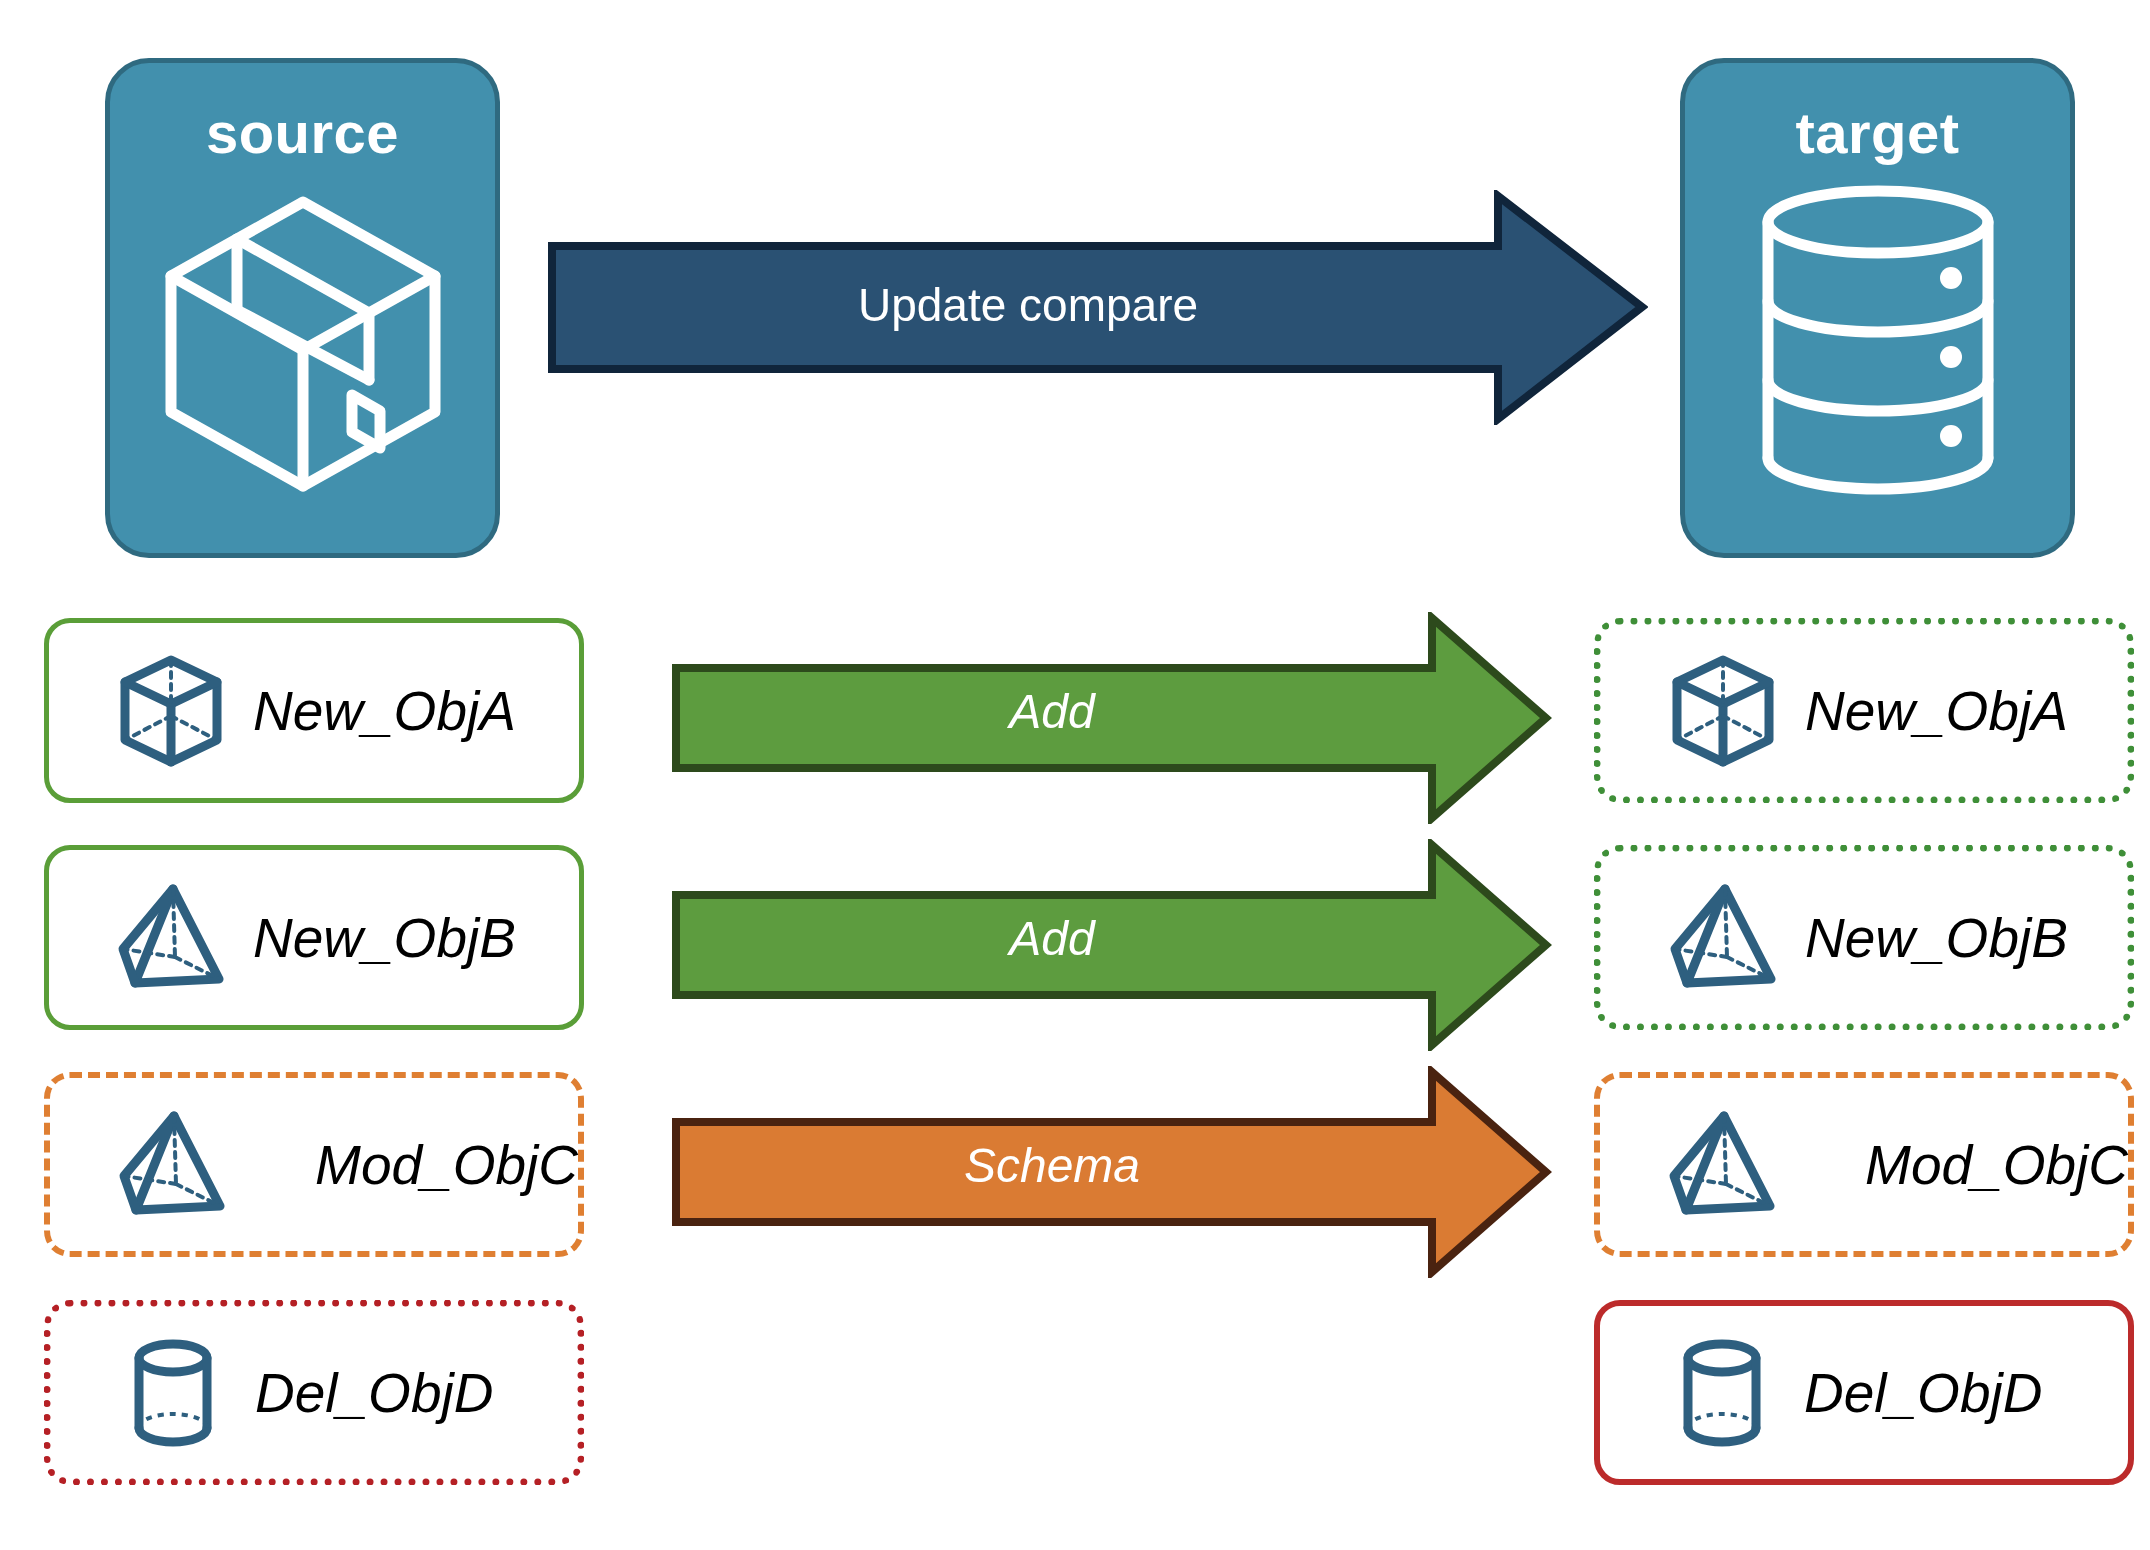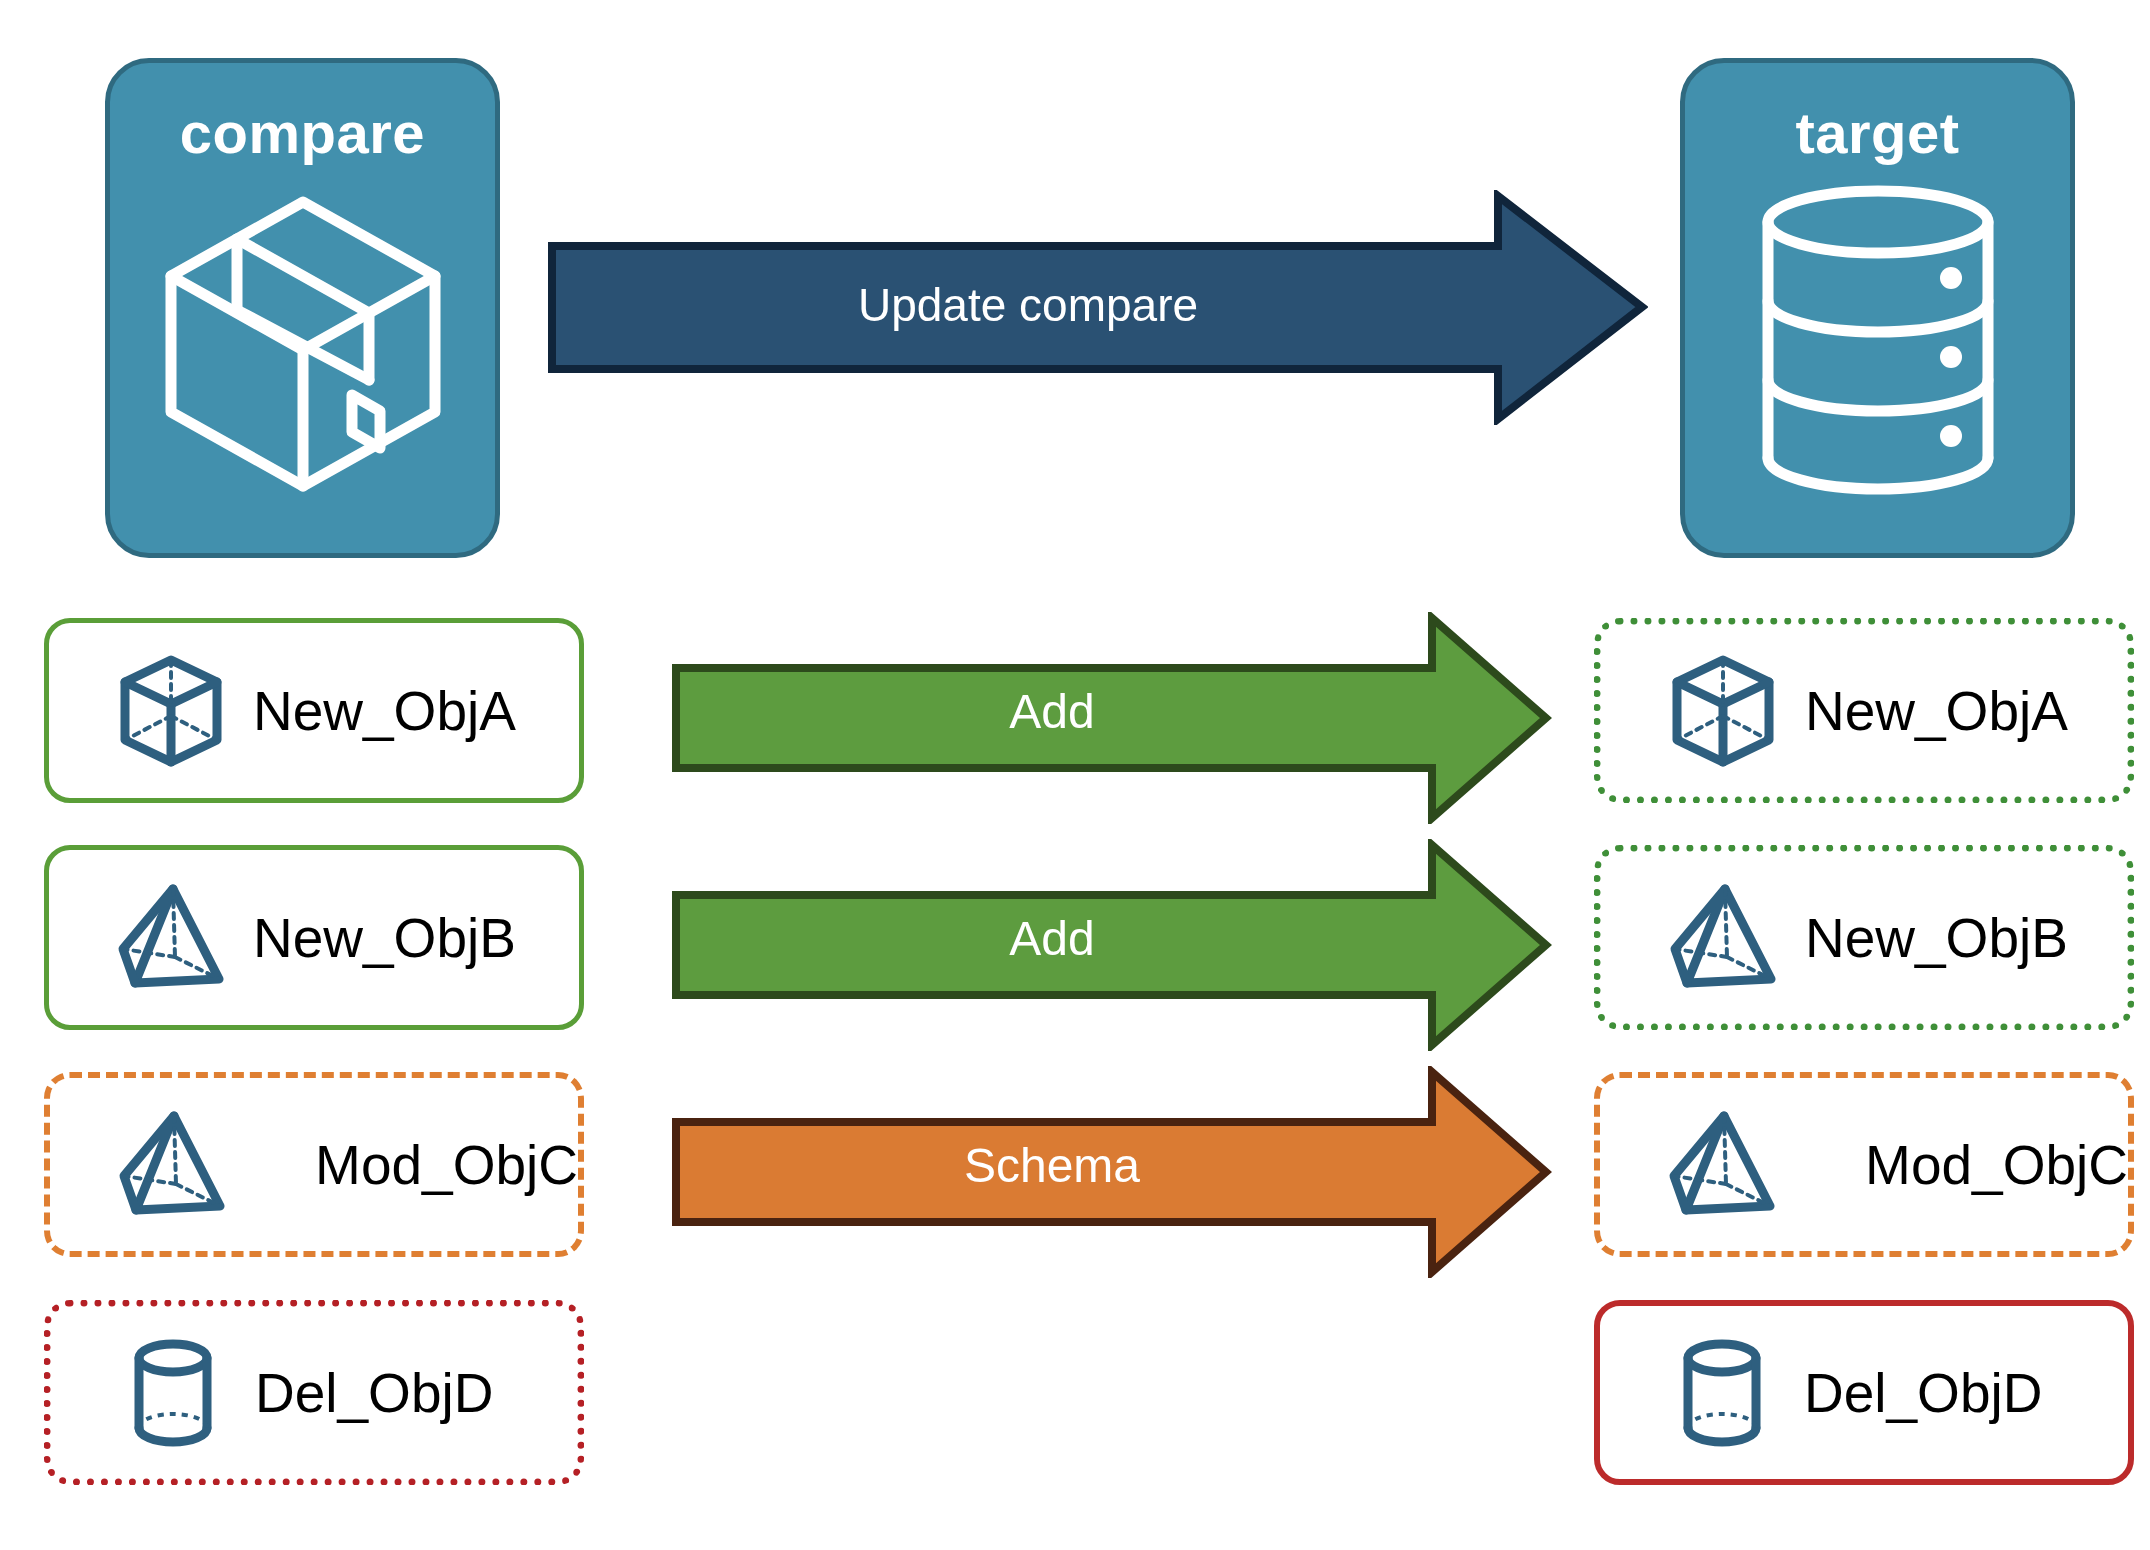--- a/index.html
+++ b/index.html
@@ -63,20 +63,21 @@
     top: 88px;
     padding-right: 140px;
   }
 
   
   .row {
     position: absolute;
     left: 0;
     width: 1930px;
     height: 200px;
+    font-style: italic;
   }
   #row-0 { top: 618px; }
   #row-1 { top: 845px; }
   #row-2 { top: 1072px; }
   #row-3 { top: 1300px; }
 
   .obj-card {
     position: absolute;
     width: 540px;
     height: 185px;
@@ -123,21 +124,21 @@
     color: #ffffff;
     font-size: 48px;
     user-select: none;
     pointer-events: none;
   }
 </style>
 </head>
 <body>
 
 <div class="endpoint" id="endpoint-source">
-  <div class="endpoint-title">compare</div>
+  <div class="endpoint-title">source</div>
   <div class="endpoint-icon">
     <svg width="300" height="320" viewBox="0 0 300 320">
       <g fill="none" stroke="#ffffff" stroke-width="11" stroke-linejoin="round" stroke-linecap="round">
         <path d="M150 22 L282 96 L282 232 L150 306 L18 232 L18 96 Z"></path>
         <path d="M18 96 L150 170 L282 96"></path>
         <path d="M150 170 L150 306"></path>
         <path d="M84 59 L216 133"></path>
         <path d="M84 59 L84 130"></path>
         <path d="M216 133 L216 200"></path>
         <path d="M84 130 L216 200"></path>

